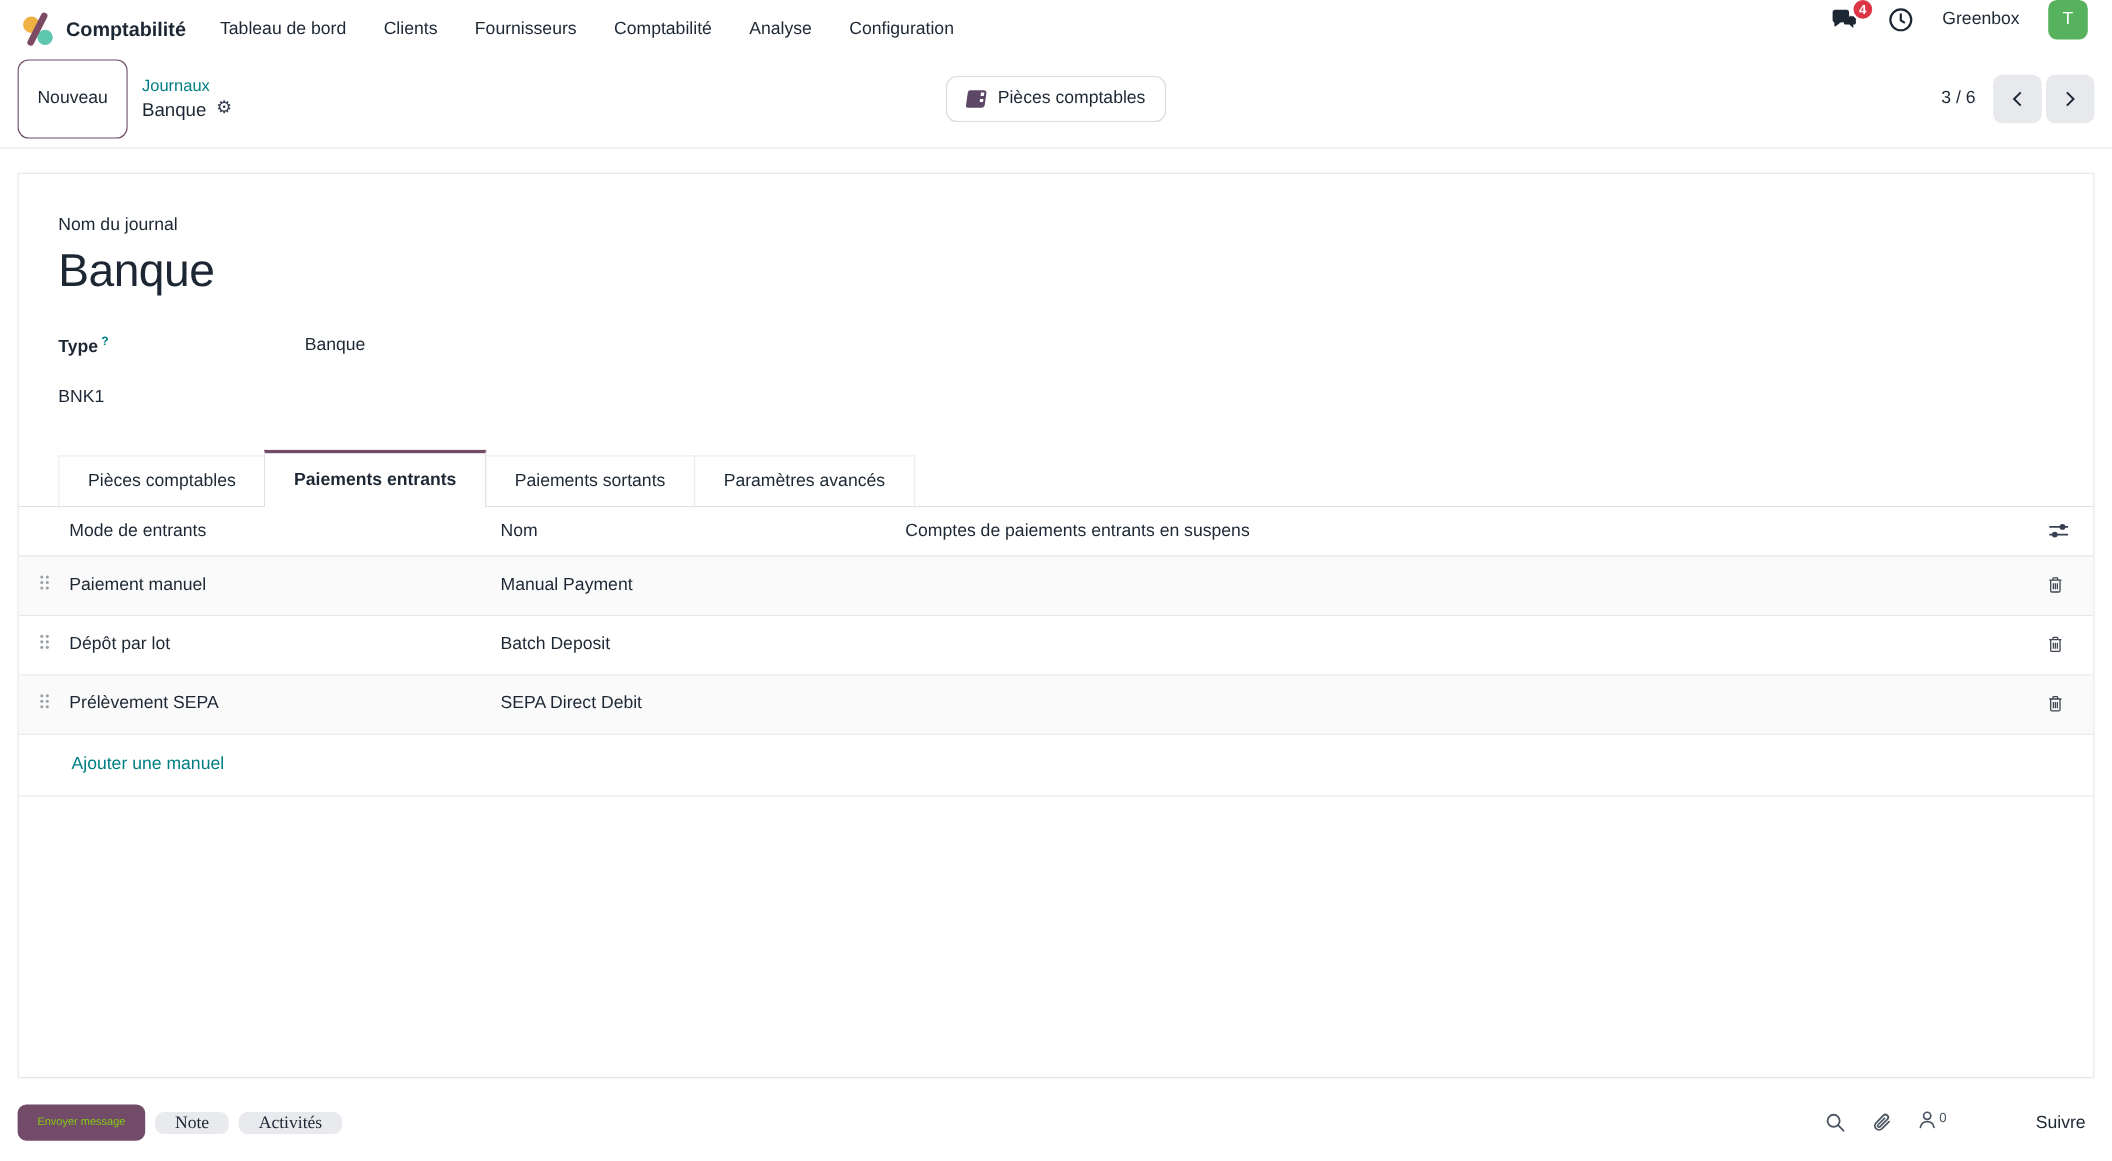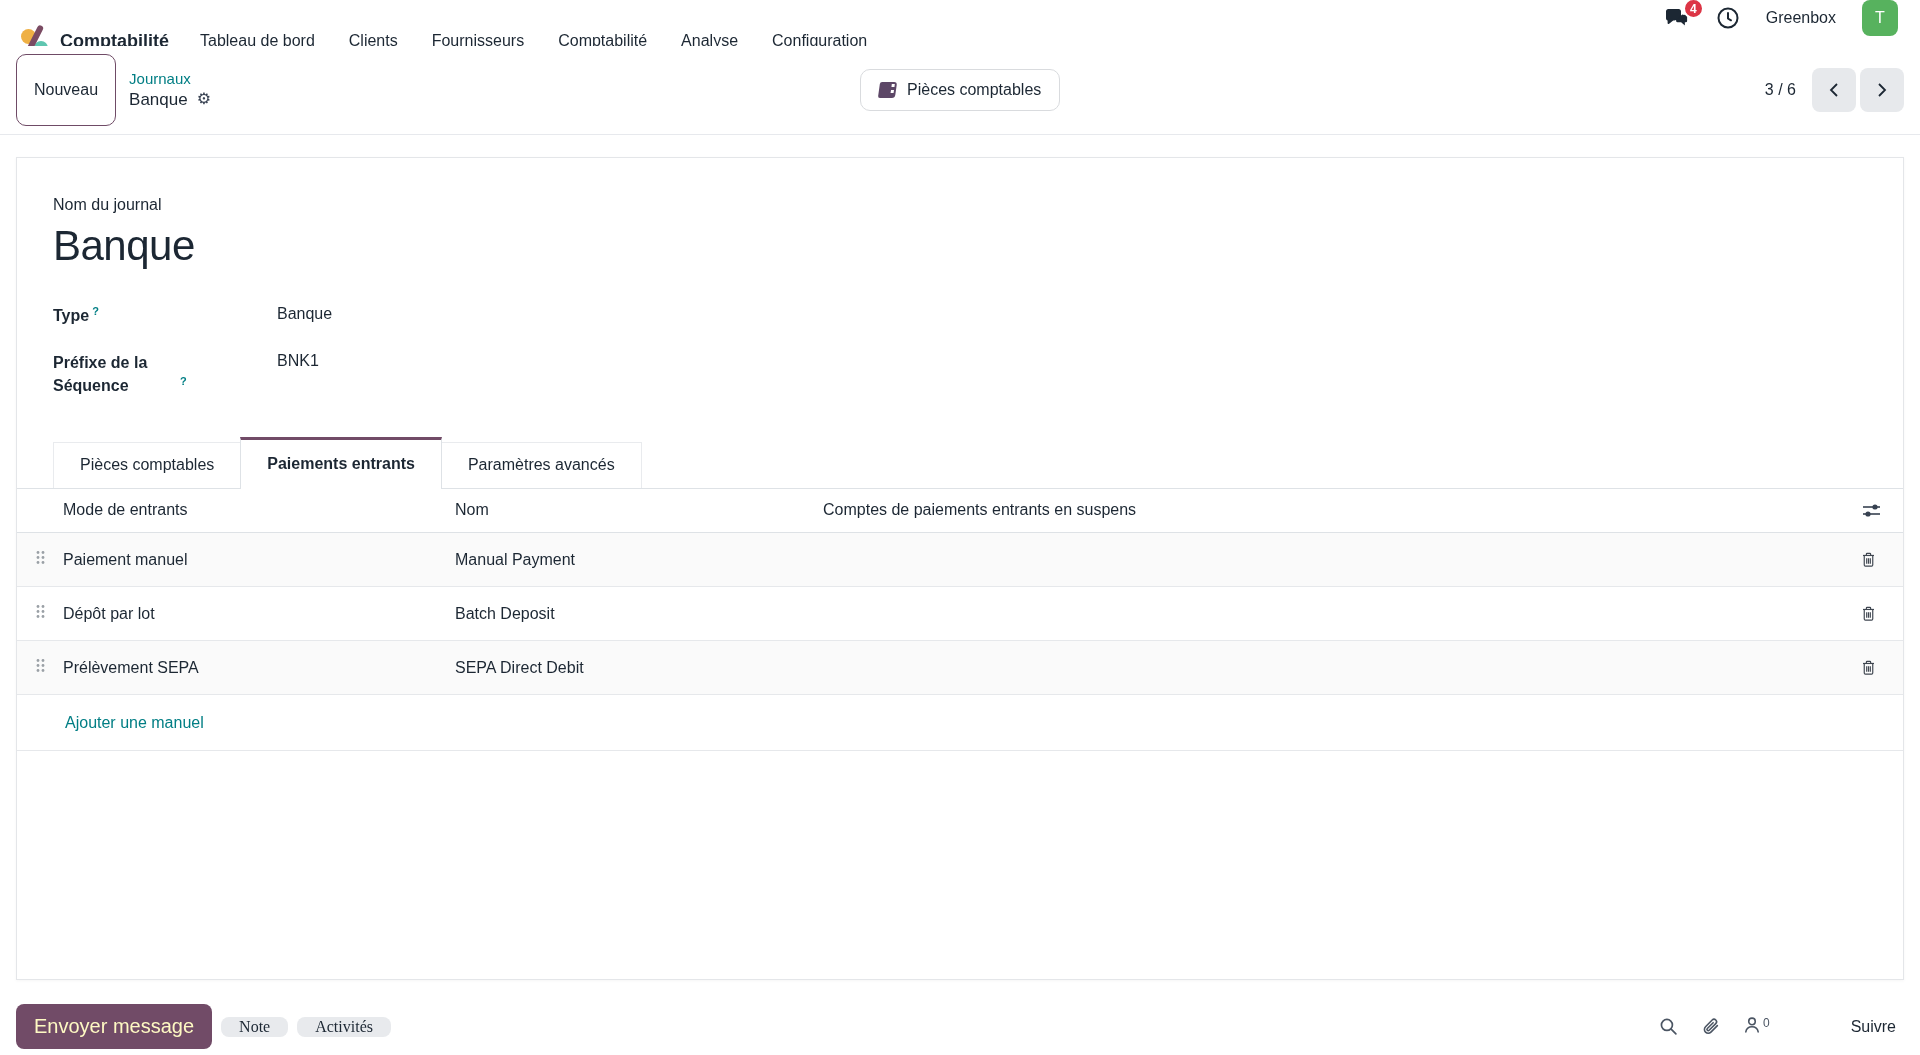--- a/index.html
+++ b/index.html
@@ -11,21 +11,21 @@
   svg { display:block; }
 
   
   .navbar { height:46px; display:flex; align-items:flex-start; padding:0 14px; background:#fff; }
   .nav-left { display:flex; align-items:center; }
   .logo { position:relative; width:28px; height:30px; margin:0 6px 0 6px; cursor:pointer; }
   .logo .c1 { position:absolute; left:1px; top:3px; width:15px; height:15px; border-radius:50%; background:#EFB044; }
   .logo .c2 { position:absolute; right:0px; bottom:1px; width:14px; height:14px; border-radius:50%; background:#5FC6B0; }
   .logo .bar { position:absolute; left:11px; top:-2px; width:6px; height:33px; border-radius:3px; background:#7A4B63; transform:rotate(27deg); }
   .app-name { font-size:18px; font-weight:700; margin:0 14px 0 6px; cursor:pointer; }
-  .menu-item { font-size:16px; padding:18px 17px; line-height:46px; cursor:pointer; white-space:nowrap; }
+  .menu-item { font-size:16px; padding:4px 17px; line-height:46px; cursor:pointer; white-space:nowrap; }
   .nav-right { margin-left:auto; display:flex; align-items:center; gap:26px; padding-right:8px; }
   .msg-wrap { position:relative; cursor:pointer; }
   .badge {
     position:absolute; top:-9px; right:-14px; min-width:21px; height:21px; padding:0 4px;
     background:#DC3545; color:#fff; border-radius:11px; border:2px solid #fff;
     font-size:12px; font-weight:700; display:flex; align-items:center; justify-content:center;
   }
   .company { font-size:16px; cursor:pointer; }
   .avatar {
     width:36px; height:36px; border-radius:8px; background:#57B25E; color:#fff;
@@ -95,21 +95,21 @@
   .add-line { color:#017E84; padding-left:48px; cursor:pointer; display:inline-block; }
 
   
   .sepa { margin:64px 0 0 36px; }
   .sepa-title { font-size:15px; font-weight:700; letter-spacing:0.2px; padding-bottom:11px; border-bottom:1px solid #d9dbde; width:885px; }
   .sepa-field { display:flex; margin-top:42px; align-items:baseline; }
   .sepa-field .f-label { width:178px; }
 
   
   .chatter { display:flex; align-items:center; padding:24px 16px 0; }
-  .btn-send { background:#714B67; color:#fef9c3; border:none; border-radius:8px; padding:11px 18px; font-size:20px; font-family:inherit; cursor:pointer; }
+  .btn-send { background:#714B67; color:#84cc16; border:none; border-radius:8px; padding:11px 18px; font-size:10px; font-family:inherit; cursor:pointer; }
   .btn-gray { background:#e8eaed; color:#1c2733; border:none; border-radius:8px; padding:1px 18px; font-size:16px; font-family:Liberation Serif, serif; margin-left:9px; cursor:pointer; }
   .chatter-right { margin-left:auto; display:flex; align-items:center; gap:23px; padding-right:8px; }
   .ch-icon { cursor:pointer; position:relative; }
   .follower-count { font-size:12px; color:#4b5563; position:relative; top:-7px; left:2px; }
   .follow-label { font-size:16px; font-weight:500; margin-left:60px; cursor:pointer; color:#1c2733; }
 </style>
 </head>
 <body>
 
 <nav class="navbar">
@@ -182,30 +182,28 @@
     <h1 class="journal-name">Banque</h1>
 
     <div class="field-row">
       <span class="f-label">
         <span class="wrap">Type</span><span class="help-sup">?</span>
       </span>
       <span class="f-value">Banque</span>
     </div>
 
     <div class="field-row">
-      <span class="f-label">
-        <span class="wrap">Préfixe de la Séquence</span><span class="help-sup">?</span>
-      </span>
       <span class="f-value">BNK1</span>
     </div>
   </div>
 
   <div class="tabs">
     <div class="tab">Pièces comptables</div>
     <div class="tab active">Paiements entrants</div>
+    <div class="tab">Paiements sortants</div>
     <div class="tab">Paramètres avancés</div>
   </div>
 
   <table class="plist">
     <colgroup>
       <col class="c-handle">
         <col class="c-mode">
         <col class="c-nom">
         <col>
         <col class="c-trash">

